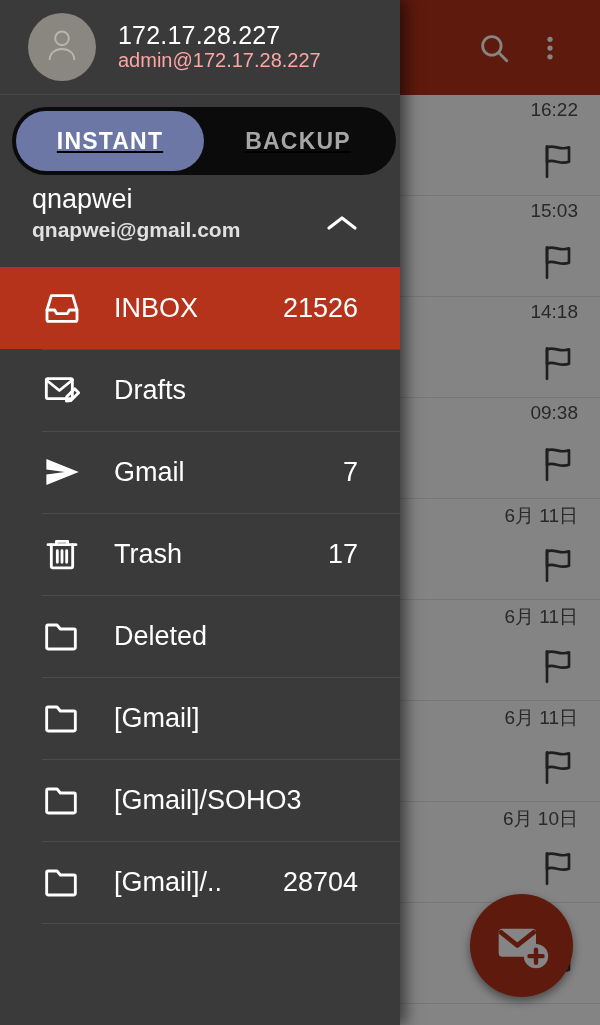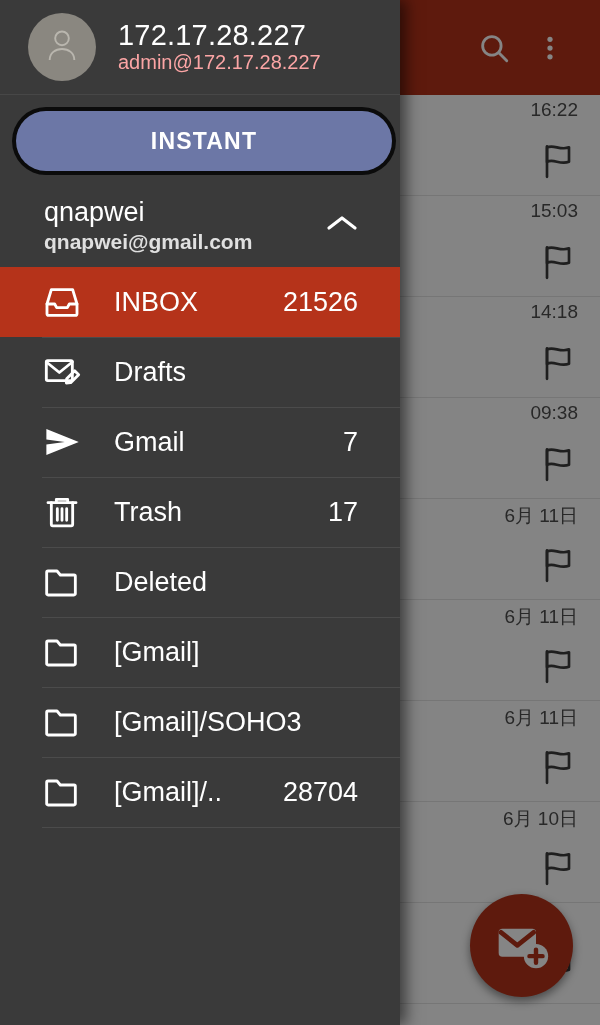--- a/index.html
+++ b/index.html
@@ -59,50 +59,50 @@
   .acct-header {
     height:95px; display:flex; align-items:center; padding-left:28px;
     border-bottom:1px solid #474747;
   }
   .avatar {
     width:68px; height:68px; border-radius:50%;
     background:#8a8780; flex:0 0 auto;
     display:flex; align-items:center; justify-content:center;
   }
   .acct-text { margin-left:22px; }
-  .acct-host { font-size:29px; color:#ffffff; line-height:1.05; letter-spacing:.2px; }
+  .acct-host { font-size:25px; color:#ffffff; line-height:1.05; letter-spacing:.2px; }
   .acct-mail { font-size:20px; color:#fca5a5; margin-top:0; }
 
   
-  .toggle-wrap { padding:12px 4px 10px 12px; }
+  .toggle-wrap { padding:12px 4px 10px 12px;text-decoration:underline; }
   .toggle {
     height:68px; border-radius:34px; background:#0b0b0b;
     display:flex; align-items:center; padding:4px;
   }
   .toggle-seg {
     flex:1; height:60px; border-radius:30px;
     display:flex; align-items:center; justify-content:center;
     font-size:23px; font-weight:bold; letter-spacing:1.2px;
   }
   .toggle-seg.on { background:#6c77a6; color:#ffffff; }
   .toggle-seg.off { color:#a6a6a6; }
 
   
   .acct-select {
-    position:relative; height:82px; padding-left:44px;
-    display:flex; flex-direction:column; justify-content:center;
+    position:relative; height:82px; padding-left:32px;
+    display:flex; flex-direction:column; 
   }
   .acct-name { font-size:27px; color:#ffffff; line-height:1.1; }
   .acct-sub { font-size:21px; color:#e0e0e0; margin-top:3px;font-weight:bold; }
   .acct-chevron { position:absolute; right:40px; top:50%; transform:translateY(-50%); }
 
   
   .folders { position:relative; }
   .folder-row {
-    position:relative; height:70px; display:flex; align-items:center;
+    position:relative; height:82px; display:flex; align-items:center;
     padding-left:42px;
   }
   .folder-row.active { background:#b5331a; padding-left:42px; }
   .folder-row .divider {
     position:absolute; left:42px; right:0; top:0; height:1px; background:#4b4b4b;
   }
   .folder-icon { width:54px; flex:0 0 auto; display:flex; align-items:center; }
   .folder-label {
     font-size:27px; color:#ffffff; margin-left:18px; white-space:nowrap;
   }
@@ -242,20 +242,21 @@
       </div>
       <div class="acct-text">
         <div class="acct-host">172.17.28.227</div>
         <div class="acct-mail">admin@172.17.28.227</div>
       </div>
     </div>
 
     <div class="toggle-wrap">
       <div class="toggle">
         <div class="toggle-seg on">INSTANT</div>
+        <div class="toggle-seg off">BACKUP</div>
       </div>
     </div>
 
     <div class="acct-select">
       <div class="acct-name">qnapwei</div>
       <div class="acct-sub">qnapwei@gmail.com</div>
       <span class="acct-chevron">
         <svg width="36" height="22" viewBox="0 0 36 22" fill="none" stroke="#ffffff" stroke-width="3.2" stroke-linecap="round" stroke-linejoin="round">
           <path d="M5 15 L18 5 L31 15"></path>
         </svg>

